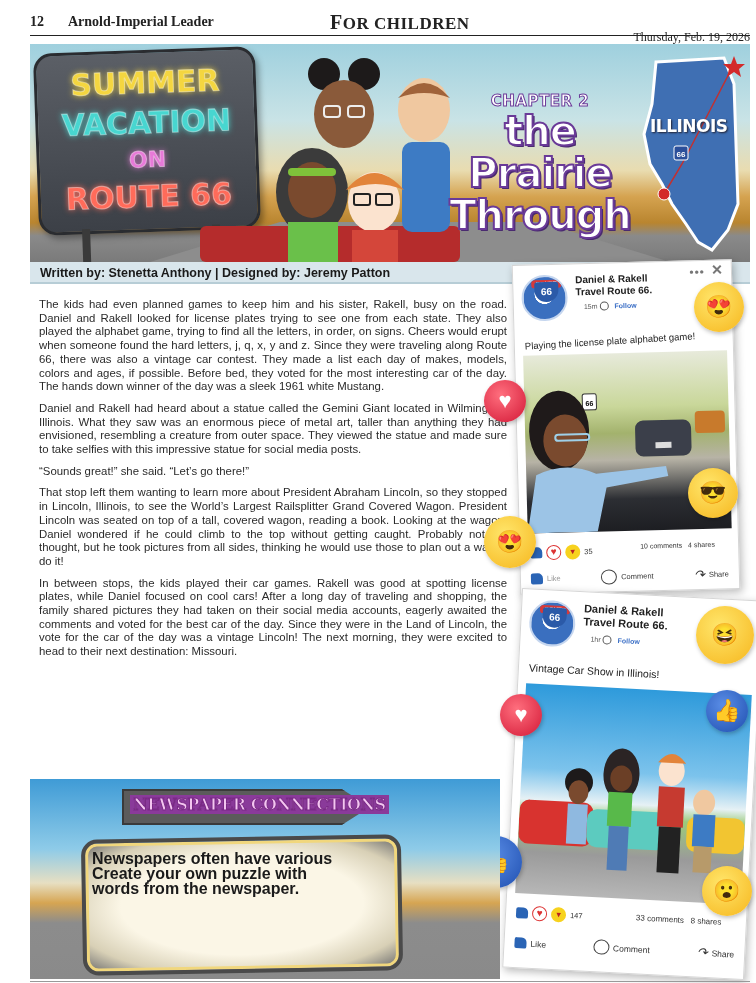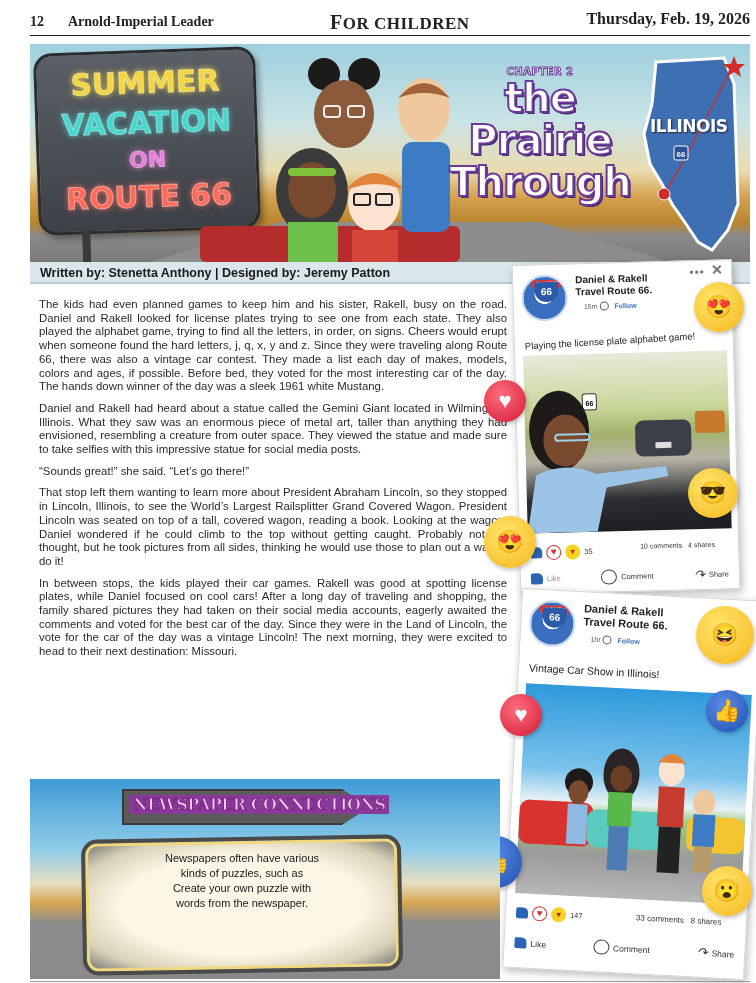--- a/index.html
+++ b/index.html
@@ -5,39 +5,39 @@
   * { box-sizing: border-box; margin: 0; padding: 0; }
   html, body { width: 756px; height: 983px; overflow: hidden; background: #ffffff; }
   body { position: relative; font-family: "Liberation Sans", sans-serif; color: #222; }
 
   
   .masthead { position: absolute; left: 30px; top: 8px; width: 720px; height: 28px; border-bottom: 1.5px solid #222; font-family: "Liberation Serif", serif; }
   .masthead .pg { position: absolute; left: 0; top: 6px; font-size: 14px; font-weight: bold; }
   .masthead .paper { position: absolute; left: 38px; top: 6px; font-size: 14px; font-weight: bold; }
   .masthead .section { position: absolute; left: 300px; top: 3px; font-size: 17px; font-weight: bold; letter-spacing: 0.5px; }
   .masthead .section .cap { font-size: 20px; }
-  .masthead .date { position: absolute; right: 0; top: 2px; font-size: 16px; font-weight: bold; }
+  .masthead .date { position: absolute; right: 0; top: 22px; font-size: 12px; font-weight: normal; }
 
   
   .hero { position: absolute; left: 30px; top: 44px; width: 720px; height: 218px; overflow: hidden;
     background: linear-gradient(180deg, #9fd0de 0%, #c9e3e6 35%, #e9dcb0 58%, #d5a350 70%, #b9852f 82%, #8a8a8a 88%, #7a7a7a 100%); }
   .hero .road { position: absolute; left: 120px; bottom: 0; width: 520px; height: 40px; background: #8d8d8d; clip-path: polygon(25% 0, 75% 0, 100% 100%, 0 100%); }
   .sign { position: absolute; left: 6px; top: 6px; width: 222px; height: 182px; background: linear-gradient(180deg,#5b5f66,#3c4047); border: 3px solid #2a2c30; border-radius: 18px; transform: rotate(-2deg); box-shadow: 3px 4px 6px rgba(0,0,0,0.35); }
   .sign .pole { position: absolute; bottom: -40px; width: 8px; height: 42px; background: #3a3a3a; }
   .sign .t { position: absolute; left: 0; width: 100%; text-align: center; font-weight: bold; font-family: "DejaVu Sans", sans-serif; -webkit-text-stroke: 1px rgba(255,255,255,0.4); }
   .sign .t1 { top: 12px; font-size: 30px; color: #f4d640; text-shadow: 0 0 6px #f4d640; }
   .sign .t2 { top: 52px; font-size: 30px; color: #48d6d0; text-shadow: 0 0 6px #48d6d0; }
   .sign .t3 { top: 94px; font-size: 22px; color: #e77ad8; text-shadow: 0 0 6px #e77ad8; }
   .sign .t4 { top: 126px; font-size: 30px; color: #ff6b5a; text-shadow: 0 0 6px #ff6b5a; }
 
   .kids { position: absolute; left: 222px; top: 8px; width: 210px; height: 210px; }
   .car-body { position: absolute; left: 170px; top: 182px; width: 260px; height: 36px; background: #b52c2c; border-radius: 6px; }
 
   .chapter { position: absolute; left: 410px; top: 22px; width: 200px; text-align: center; color: #fff; font-weight: bold; font-family: "DejaVu Sans", sans-serif; }
-  .chapter .lbl { font-size: 10px; -webkit-text-stroke: 1px #6a3a98; letter-spacing: 0.5px; }
+  .chapter .lbl { font-size: 15px; -webkit-text-stroke: 1px #6a3a98; letter-spacing: 0.5px; margin-top: 26px; }
   .chapter .ttl { font-size: 40px; line-height: 42px; -webkit-text-stroke: 2px #6a3a98; text-shadow: 2px 2px 0 #4a2a70; letter-spacing: -1px; }
 
   .il-map { position: absolute; left: 612px; top: 10px; width: 104px; height: 200px; }
   .il-label { position: absolute; left: 620px; top: 72px; color: #fff; font-weight: bold; font-size: 17px; font-family: "DejaVu Sans", sans-serif; text-shadow: 1px 1px 2px #223; letter-spacing: -0.5px; }
 
   
   .byline { position: absolute; left: 30px; top: 262px; width: 720px; height: 22px; background: #d9e6ec; border-bottom: 2px solid #b7cdd6; }
   .byline span { position: absolute; left: 10px; top: 4px; font-size: 12.5px; font-weight: bold; color: #1a1a1a; }
 
   
@@ -76,21 +76,21 @@
   .emoji.red { background: radial-gradient(circle at 40% 35%, #ff6f7e, #d31836); color: #fff; }
   .emoji.blue { background: radial-gradient(circle at 40% 35%, #5a8de6, #1f4fb0); color: #fff; }
   .emoji .face { font-size: 22px; line-height: 1; }
 
   
   .nc { position: absolute; left: 30px; top: 779px; width: 470px; height: 200px; overflow: hidden;
     background: linear-gradient(180deg, #3f9bd6 0%, #8ecbe8 35%, #e7dfc2 52%, #d6a552 62%, #8c8c8c 72%, #8a8a8a 100%); }
   .nc .arrow { position: absolute; left: 92px; top: 10px; width: 248px; height: 36px; background: #5b5b5b; border: 2px solid #3a3a3a; clip-path: polygon(0 0, 84% 0, 84% -20%, 100% 50%, 84% 120%, 84% 100%, 0 100%); }
   .nc .arrow-lbl { position: absolute; left: 100px; top: 16px; font-family: "DejaVu Serif", serif; font-size: 16px; font-weight: bold; color: #f3c6f0; -webkit-text-stroke: 1px #7a2a86; letter-spacing: -0.5px; background: #8a3a9a; padding: 0 3px; }
   .nc .board { position: absolute; left: 52px; top: 58px; width: 320px; height: 136px; border-radius: 16px; background: radial-gradient(ellipse at center, #fbf6e6 55%, #d8d0b6 80%, #6b6b6b 100%); border: 4px solid #4a4a4a; box-shadow: inset 0 0 0 3px #f1d77d; transform: rotate(-1deg); }
-  .nc .board-text { position: absolute; left: 62px; top: 72px; width: 300px; text-align: center; font-size: 11px; font-weight: normal; line-height: 15px; color: #1a1a1a; }
+  .nc .board-text { position: absolute; left: 62px; top: 72px; width: 300px; text-align: left; font-size: 16px; font-weight: bold; line-height: 15px; color: #1a1a1a; }
 
   .bottom-rule { position: absolute; left: 30px; top: 981px; width: 720px; height: 1px; background: #999; }
 </style>
 </head>
 <body>
 
 <div class="masthead">
   <span class="pg">12</span>
   <span class="paper">Arnold-Imperial Leader</span>
   <span class="section"><span class="cap">F</span><span>OR CHILDREN</span></span>
@@ -306,19 +306,18 @@
 <div class="emoji yellow" style="left:702px; top:866px; width:50px; height:50px;">
     <span class="face">😮</span>
   </div>
 
 <div class="nc">
   <div class="arrow"></div>
   <div class="arrow-lbl">NEWSPAPER CONNECTIONS</div>
   <div class="board"></div>
   <div class="board-text">
     <div>Newspapers often have various</div>
-    <div>kinds of puzzles, such as</div>
     <div>Create your own puzzle with</div>
     <div>words from the newspaper.</div>
   </div>
 </div>
 
 <div class="bottom-rule"></div>
 
 </body></html>

